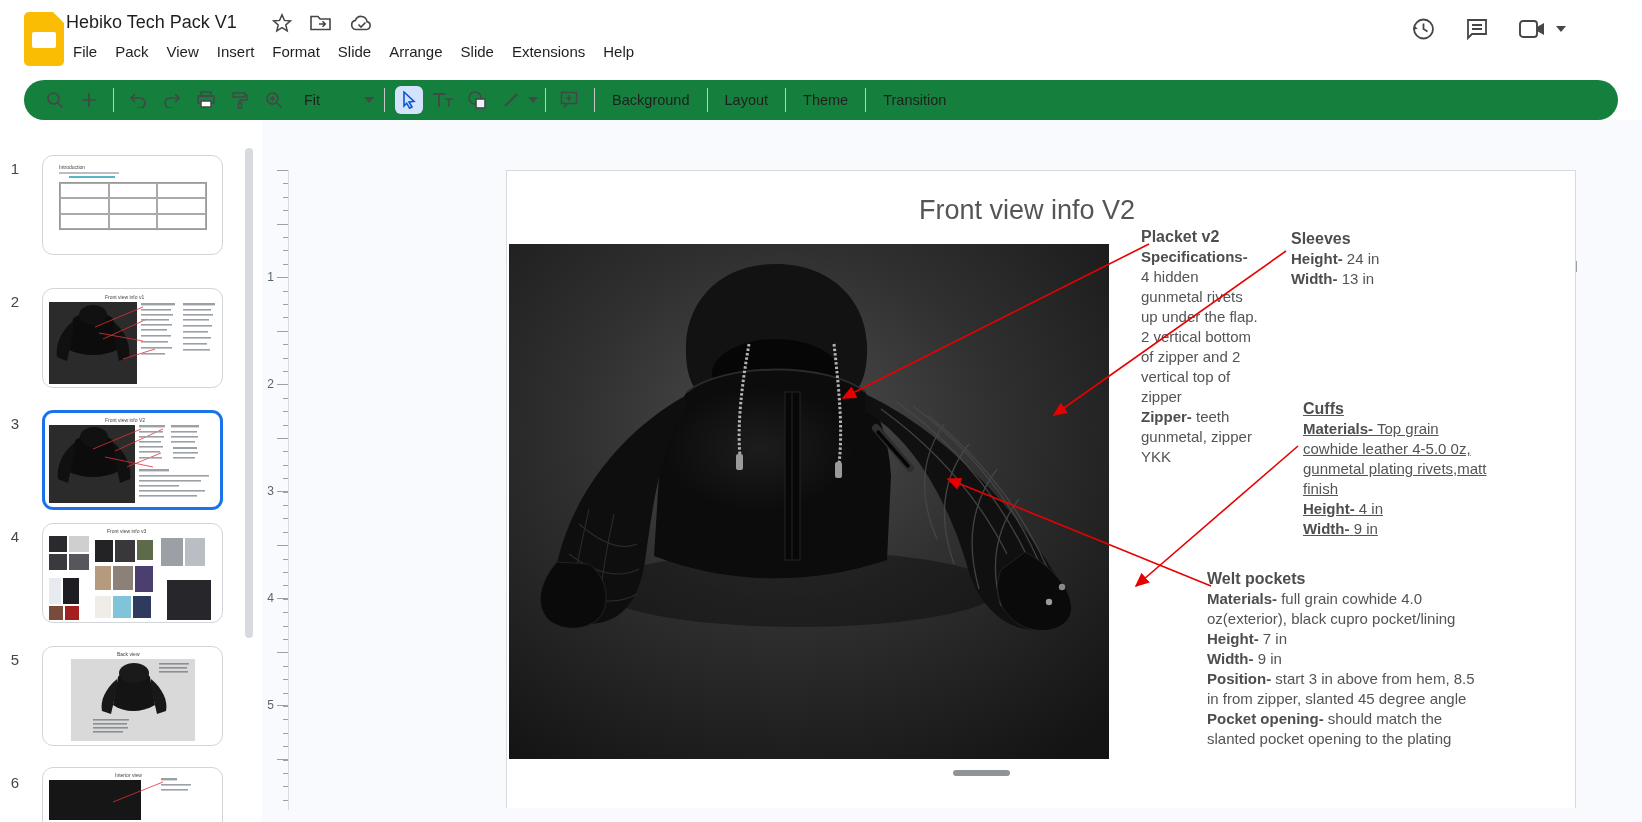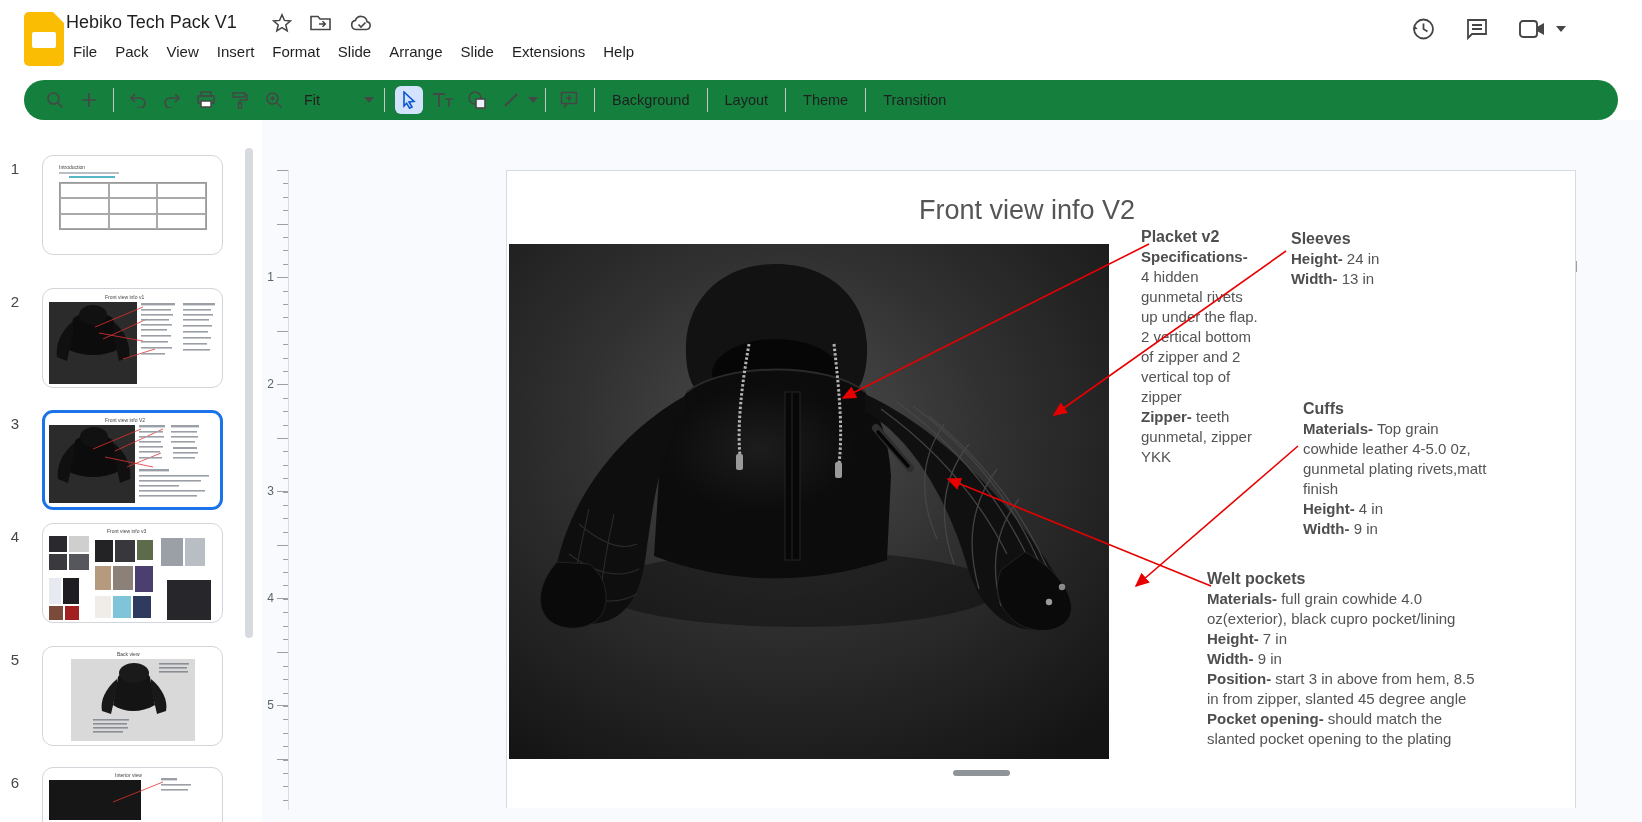--- a/index.html
+++ b/index.html
@@ -510,21 +510,21 @@
     </div>
 
     <div class="ann" style="left:784px; top:58px; width:200px;">
       <div class="hd">Sleeves</div>
       <p><b>Height-</b>
          <span>24 in</span></p>
       <p><b>Width-</b>
          <span>13 in</span></p>
     </div>
 
-    <div class="ann" style="left:796px; top:228px; width:190px;">
+    <div class="ann" style="left:796px; top:228px; width:190px;text-decoration:underline;">
       <div class="hd">Cuffs</div>
       <p><b>Materials-</b>
          <span>Top grain cowhide leather 4-5.0 0z, gunmetal plating rivets,matt finish</span></p>
       <p><b>Height-</b>
          <span>4 in</span></p>
       <p><b>Width-</b>
          <span>9 in</span></p>
     </div>
 
     <div class="ann" style="left:700px; top:398px; width:268px;">

